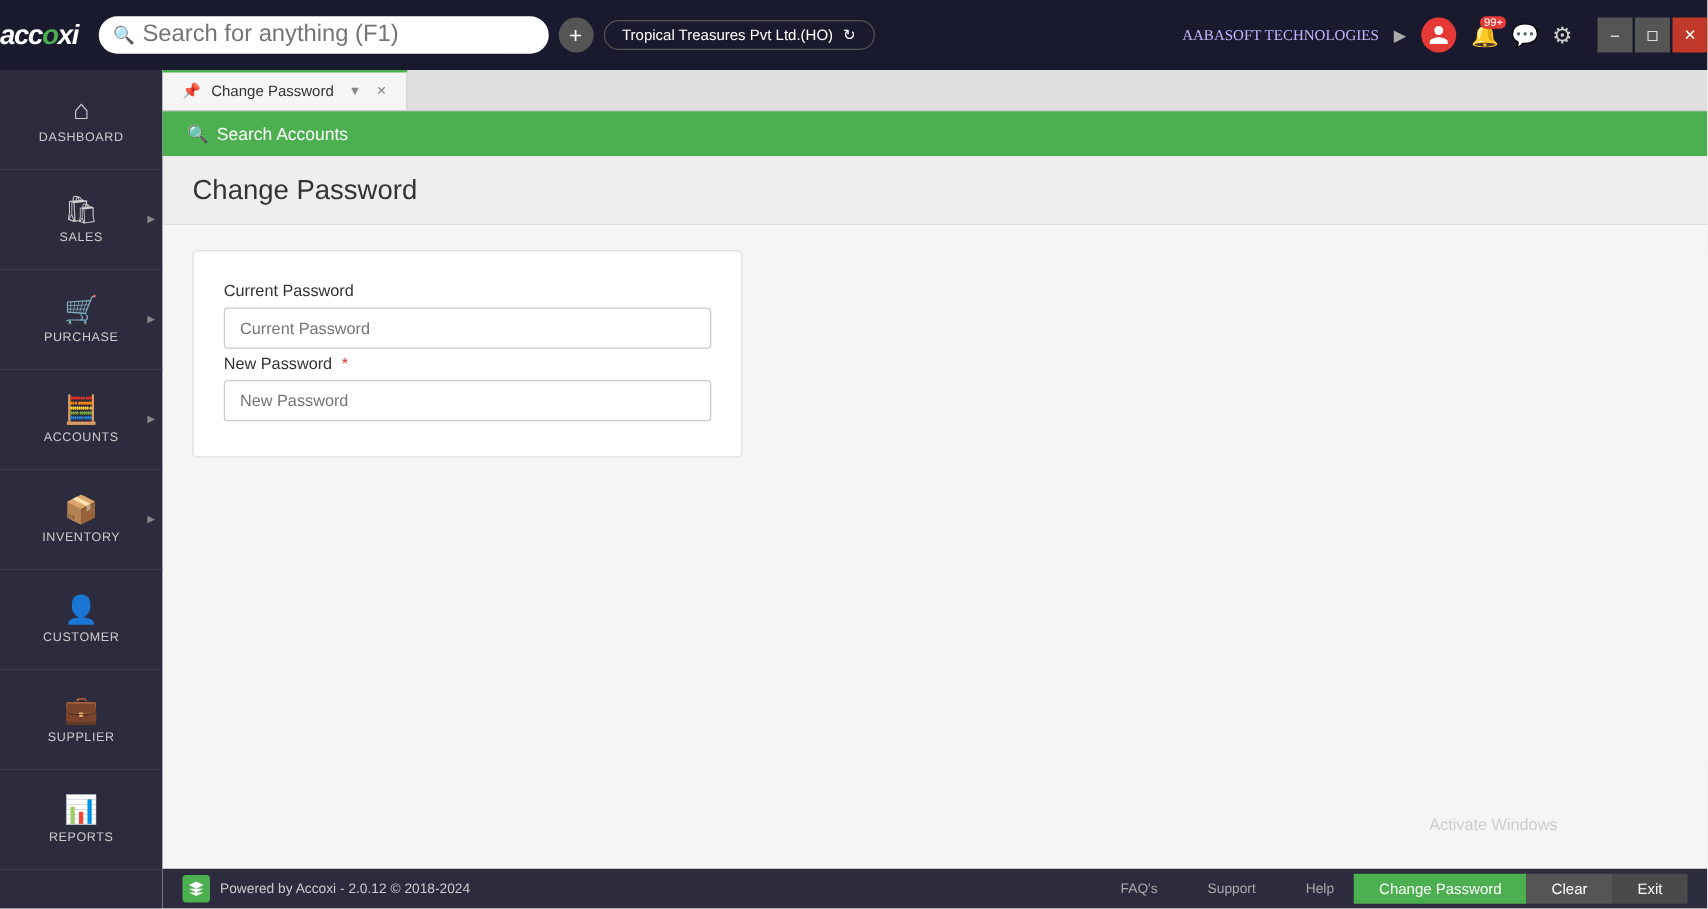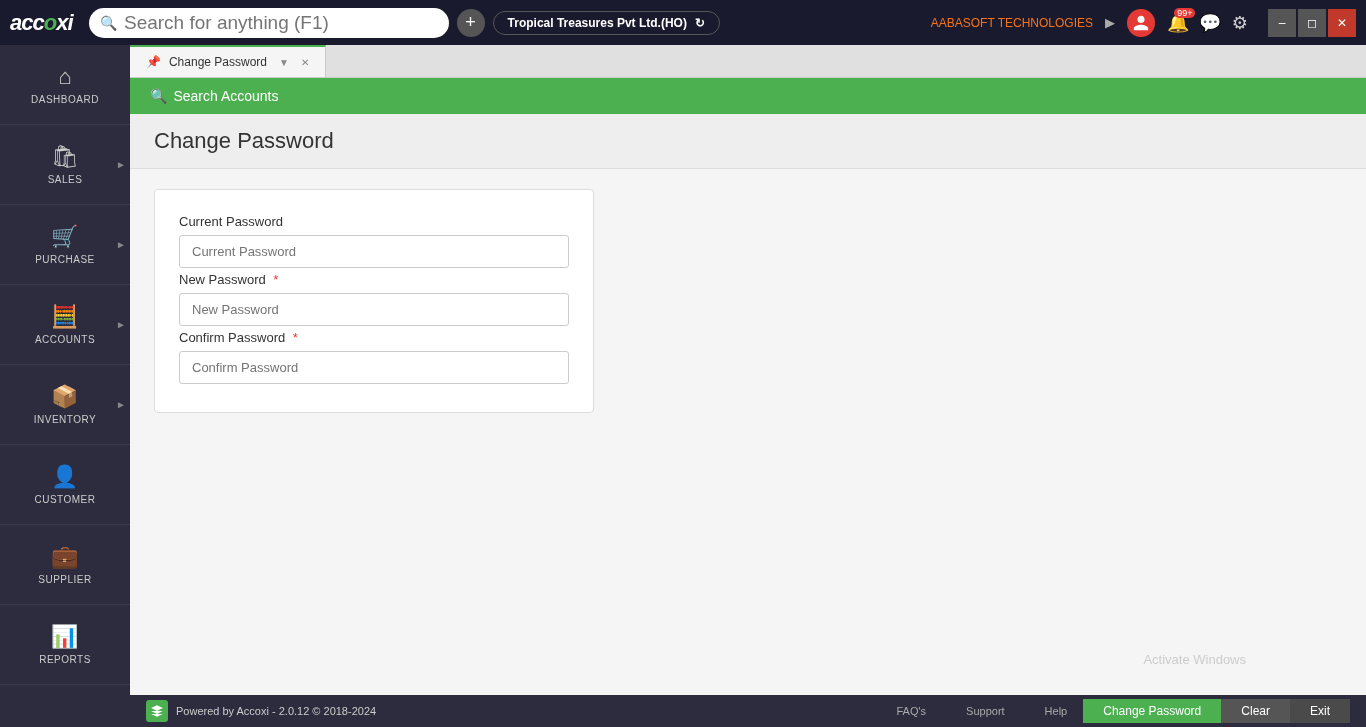--- a/index.html
+++ b/index.html
@@ -1,28 +1,28 @@
 <!DOCTYPE html>
 <html><head>
   <meta charset="utf-8">
   <style>
     * { margin: 0; padding: 0; box-sizing: border-box; }
     body { font-family: 'Segoe UI', Arial, sans-serif; font-size: 13px; background: #f0f0f0; width: 1366px; height: 727px; overflow: hidden; display: flex; flex-direction: column; }
 
     
-    .topbar { height: 45px; background: #1a1a2e; display: flex; align-items: center; padding: 0 10px; gap: 8px; flex-shrink: 0; }
+    .topbar { height: 56px; background: #1a1a2e; display: flex; align-items: center; padding: 0 0; gap: 8px; flex-shrink: 0; }
     .logo { color: white; font-size: 22px; font-weight: bold; font-style: italic; margin-right: 8px; letter-spacing: -1px; }
     .logo span { color: #4caf50; }
     .search-bar { display: flex; align-items: center; background: white; border-radius: 20px; padding: 4px 12px; flex: 1; max-width: 360px; gap: 6px; }
     .search-bar input { border: none; outline: none; font-size: 19px; width: 100%; background: transparent; color: #333; }
     .search-icon { color: #888; font-size: 14px; }
     .add-btn { background: #555; border: none; border-radius: 50%; width: 28px; height: 28px; color: white; font-size: 18px; cursor: pointer; display: flex; align-items: center; justify-content: center; }
-    .company-selector { display: flex; align-items: center; background: transparent; border: 1px solid #555; border-radius: 20px; padding: 4px 14px; color: white; gap: 8px; font-size: 12px; cursor: pointer; font-weight: bold; }
+    .company-selector { display: flex; align-items: center; background: transparent; border: 1px solid #555; border-radius: 20px; padding: 4px 14px; color: white; gap: 8px; font-size: 12px; cursor: pointer; }
     .topbar-right { margin-left: auto; display: flex; align-items: center; gap: 12px; }
-    .company-name { color: #f97316; font-size: 12px; }
+    .company-name { color: #c4b5fd; font-size: 12px; font-family: Liberation Serif, serif; }
     .notif-area { display: flex; align-items: center; gap: 10px; }
     .notif-btn { position: relative; color: #ccc; font-size: 18px; cursor: pointer; }
     .badge { position: absolute; top: -4px; right: -6px; background: #e53935; color: white; font-size: 9px; border-radius: 8px; padding: 0 3px; text-align: center; }
     .icon-btn { color: #ccc; font-size: 18px; cursor: pointer; }
     .window-btns { display: flex; gap: 2px; margin-left: 8px; }
     .win-btn { width: 28px; height: 28px; background: #555; border: none; color: white; cursor: pointer; font-size: 12px; display: flex; align-items: center; justify-content: center; }
     .win-btn.close { background: #c0392b; }
     .avatar { width: 28px; height: 28px; background: #e53935; border-radius: 50%; display: flex; align-items: center; justify-content: center; }
     .avatar svg { width: 18px; height: 18px; }
 
@@ -195,27 +195,20 @@
           </label>
           <input type="password" placeholder="Current Password" style="">
         </div>
         <div class="form-group">
           <label>
             <span>New Password</span>
             <span class="required">*</span>
           </label>
           <input type="password" placeholder="New Password" style="">
         </div>
-        <div class="form-group">
-          <label>
-            <span>Confirm Password</span>
-            <span class="required">*</span>
-          </label>
-          <input type="password" placeholder="Confirm Password" style="">
-        </div>
       </div>
     </div>
 
     <div class="footer">
       <div class="footer-logo">
         <svg width="14" height="14" viewBox="0 0 24 24" fill="white">
             <path d="M12 2L2 7l10 5 10-5-10-5zM2 17l10 5 10-5M2 12l10 5 10-5"></path>
           </svg>
       </div>
       <span>Powered by Accoxi - 2.0.12 © 2018-2024</span>

